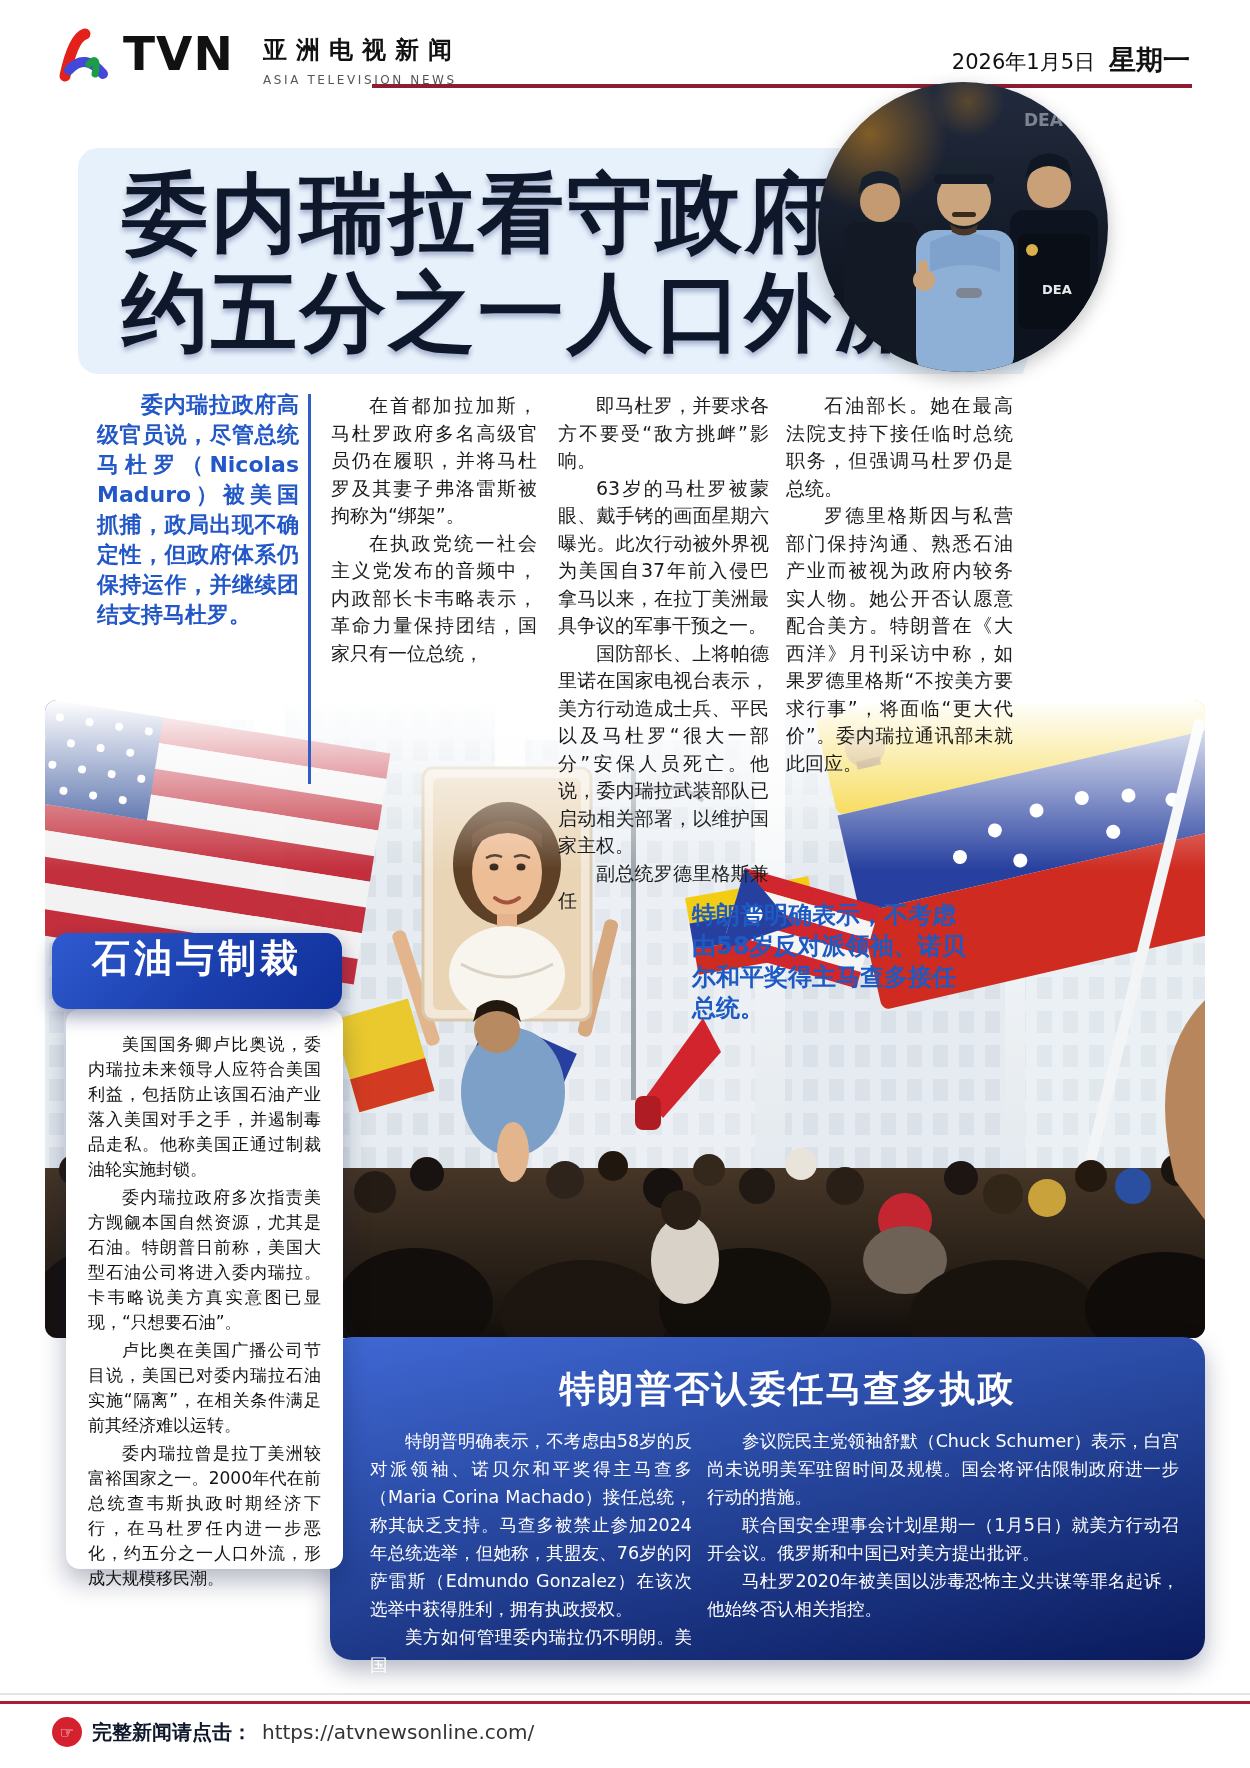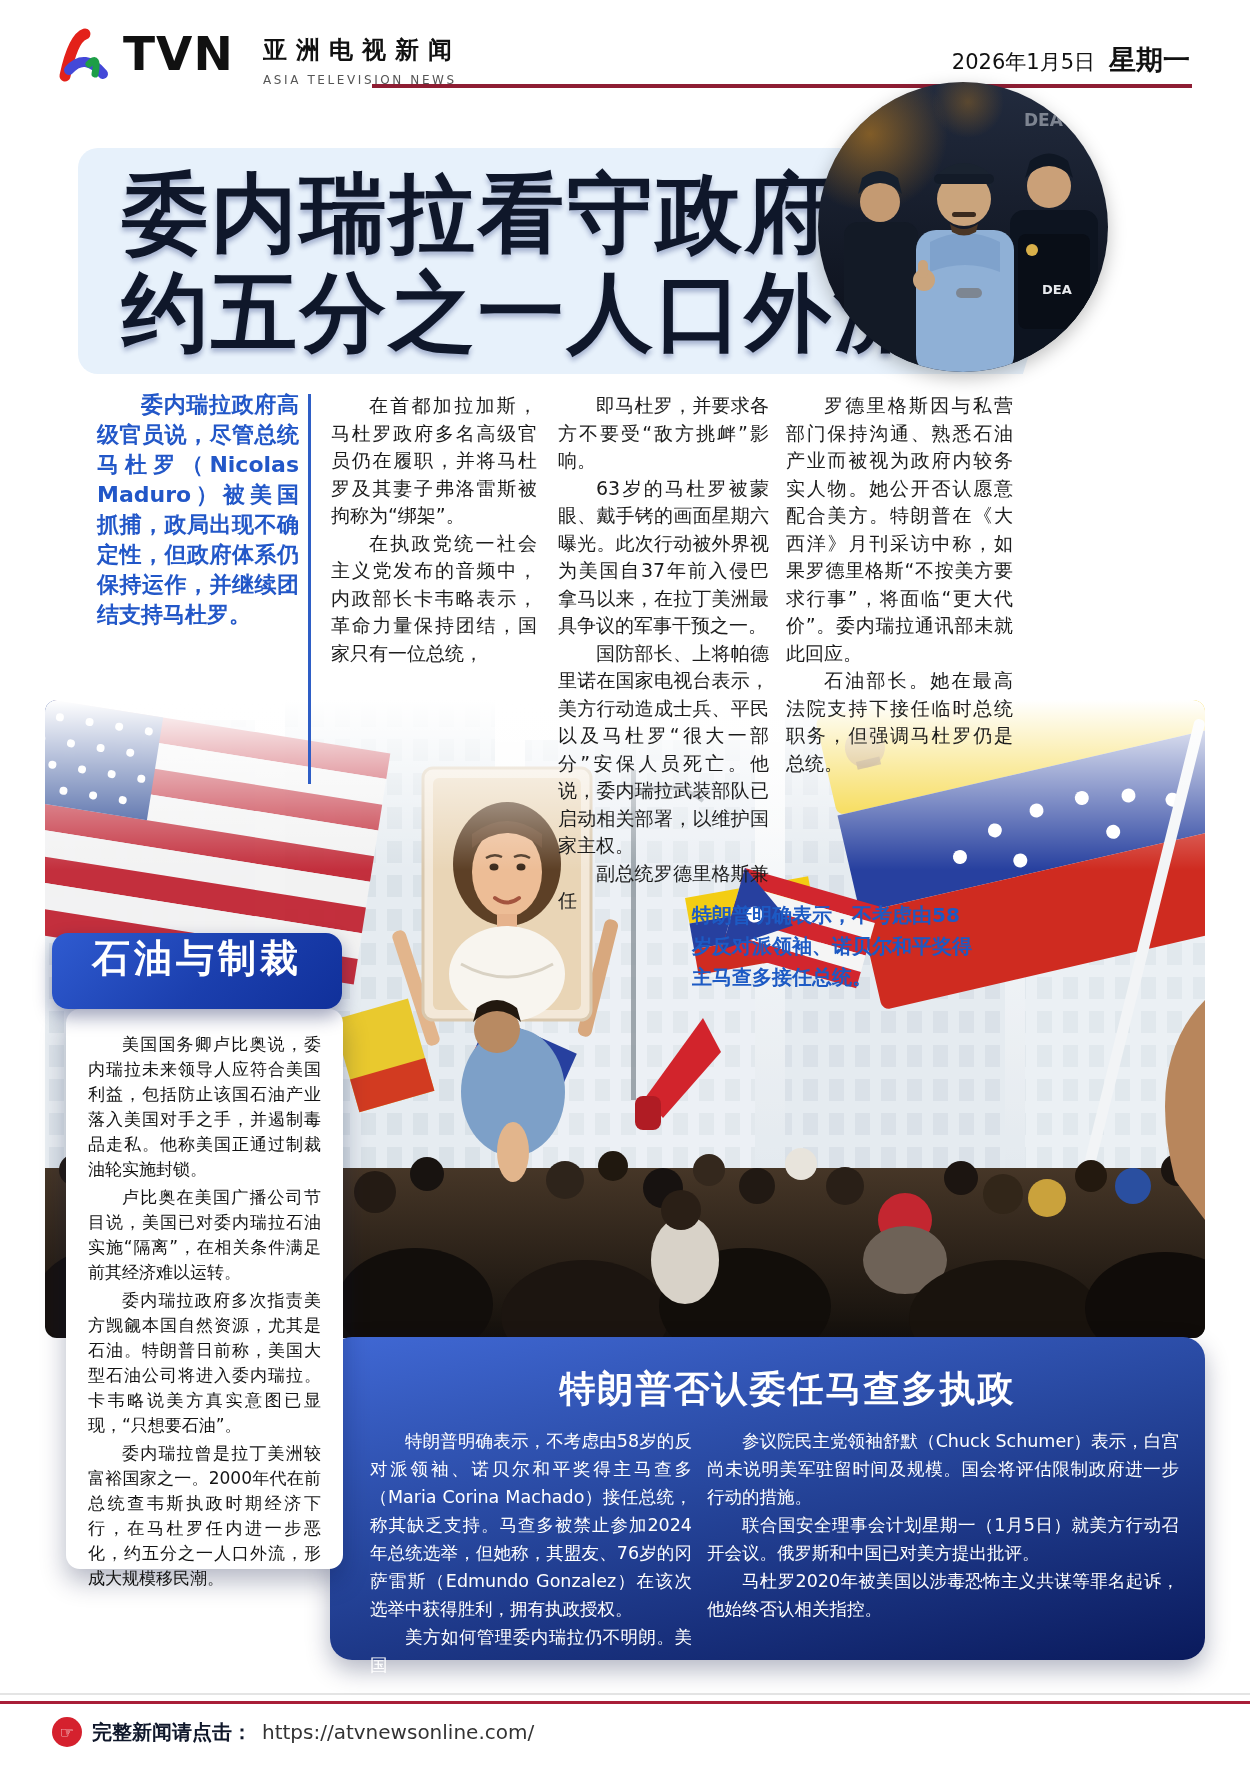--- a/index.html
+++ b/index.html
@@ -35,21 +35,21 @@
   .lead-col p{margin:0;text-indent:2em;}
   .lead-divider{left:308px;top:394px;width:3px;height:390px;background:#2e5ec6;z-index:3;}
   .bodycol{z-index:3;font-size:19px;line-height:27.5px;color:#1c1c1c;text-align:justify;}
   .bodycol p{margin:0;text-indent:2em;}
   .col2{left:331px;top:392px;width:206px;}
   .col3{left:558px;top:392px;width:211px;}
   .col4{left:786px;top:392px;width:227px;}
 
   
   .photo{left:45px;top:700px;width:1160px;height:638px;border-radius:12px;overflow:hidden;z-index:2;}
-  .photo-caption{left:692px;top:900px;width:282px;z-index:4;font-size:20px;line-height:31px;
+  .photo-caption{left:692px;top:900px;width:282px;z-index:4;font-size:24px;line-height:31px;
       font-weight:800;color:#1d5ac4;}
 
   
   .sidebar-title{left:52px;top:933px;width:290px;height:76px;border-radius:16px;z-index:5;
       background:linear-gradient(135deg,#2f5bd0 0%,#1b3fae 55%,#10309a 100%);
       box-shadow:0 8px 18px rgba(8,18,80,.38);display:flex;justify-content:center;}
   .sidebar-title span{font-size:38px;font-weight:900;color:#fff;letter-spacing:4px;}
   .sidebar-card{left:66px;top:1009px;width:277px;height:560px;background:#fff;border-radius:14px;z-index:4;
       box-shadow:0 12px 26px rgba(8,16,60,.30);padding:23px 22px;box-sizing:border-box;
       font-size:17px;line-height:25px;color:#141414;text-align:justify;}
@@ -157,22 +157,22 @@
     <p>在首都加拉加斯，马杜罗政府多名高级官员仍在履职，并将马杜罗及其妻子弗洛雷斯被拘称为“绑架”。</p>
     <p>在执政党统一社会主义党发布的音频中，内政部长卡韦略表示，革命力量保持团结，国家只有一位总统，</p>
   </div>
   <div class="abs bodycol col3">
     <p>即马杜罗，并要求各方不要受“敌方挑衅”影响。</p>
     <p>63岁的马杜罗被蒙眼、戴手铐的画面星期六曝光。此次行动被外界视为美国自37年前入侵巴拿马以来，在拉丁美洲最具争议的军事干预之一。</p>
     <p>国防部长、上将帕德里诺在国家电视台表示，美方行动造成士兵、平民以及马杜罗“很大一部分”安保人员死亡。他说，委内瑞拉武装部队已启动相关部署，以维护国家主权。</p>
     <p>副总统罗德里格斯兼任</p>
   </div>
   <div class="abs bodycol col4">
+    <p>石油部长。她在最高法院支持下接任临时总统职务，但强调马杜罗仍是总统。</p>
     <p>罗德里格斯因与私营部门保持沟通、熟悉石油产业而被视为政府内较务实人物。她公开否认愿意配合美方。特朗普在《大西洋》月刊采访中称，如果罗德里格斯“不按美方要求行事”，将面临“更大代价”。委内瑞拉通讯部未就此回应。</p>
-    <p>石油部长。她在最高法院支持下接任临时总统职务，但强调马杜罗仍是总统。</p>
   </div>
 
   <div class="abs photo">
     <svg width="1160" height="638" viewBox="0 0 1160 638">
       <defs>
         <linearGradient id="sky" x1="0" y1="0" x2="0" y2="1">
           <stop offset="0" stop-color="#ffffff"></stop>
             <stop offset="1" stop-color="#ccd7e1"></stop>
         </linearGradient>
         <linearGradient id="fade" x1="0" y1="0" x2="0" y2="1">
@@ -358,22 +358,22 @@
     </svg>
   </div>
 
   <div class="abs photo-caption">特朗普明确表示，不考虑由58岁反对派领袖、诺贝尔和平奖得主马查多接任总统。</div>
 
   <div class="abs sidebar-title">
     <span>石油与制裁</span>
   </div>
   <div class="abs sidebar-card">
     <p>美国国务卿卢比奥说，委内瑞拉未来领导人应符合美国利益，包括防止该国石油产业落入美国对手之手，并遏制毒品走私。他称美国正通过制裁油轮实施封锁。</p>
+    <p>委内瑞拉政府多次指责美方觊觎本国自然资源，尤其是石油。特朗普日前称，美国大型石油公司将进入委内瑞拉。卡韦略说美方真实意图已显现，“只想要石油”。</p>
     <p>卢比奥在美国广播公司节目说，美国已对委内瑞拉石油实施“隔离”，在相关条件满足前其经济难以运转。</p>
-    <p>委内瑞拉政府多次指责美方觊觎本国自然资源，尤其是石油。特朗普日前称，美国大型石油公司将进入委内瑞拉。卡韦略说美方真实意图已显现，“只想要石油”。</p>
     <p>委内瑞拉曾是拉丁美洲较富裕国家之一。2000年代在前总统查韦斯执政时期经济下行，在马杜罗任内进一步恶化，约五分之一人口外流，形成大规模移民潮。</p>
   </div>
 
   <div class="abs bottom-box">
     <div class="bottom-title">特朗普否认委任马查多执政</div>
     <div class="bottom-cols">
       <div class="bottom-col bcol-left">
         <p>特朗普明确表示，不考虑由58岁的反对派领袖、诺贝尔和平奖得主马查多（Maria Corina Machado）接任总统，称其缺乏支持。马查多被禁止参加2024年总统选举，但她称，其盟友、76岁的冈萨雷斯（Edmundo Gonzalez）在该次选举中获得胜利，拥有执政授权。</p>
         <p>美方如何管理委内瑞拉仍不明朗。美国</p>
       </div>

